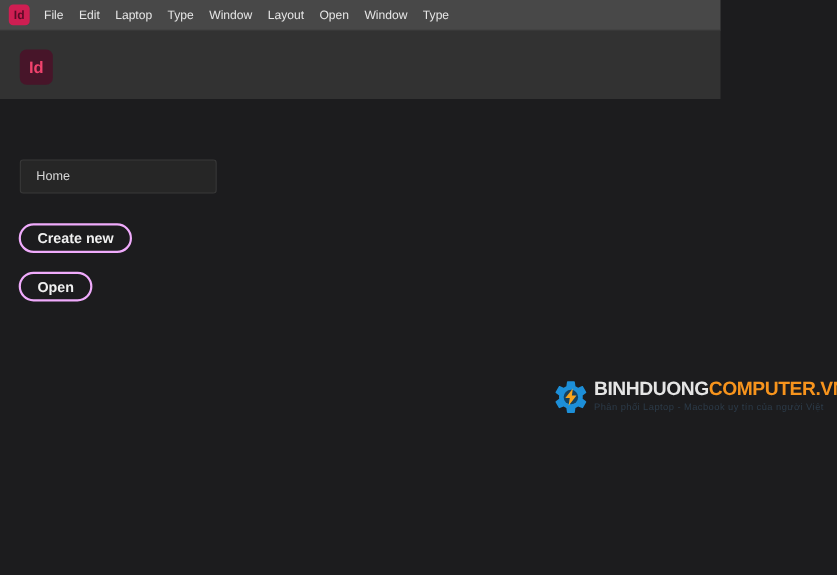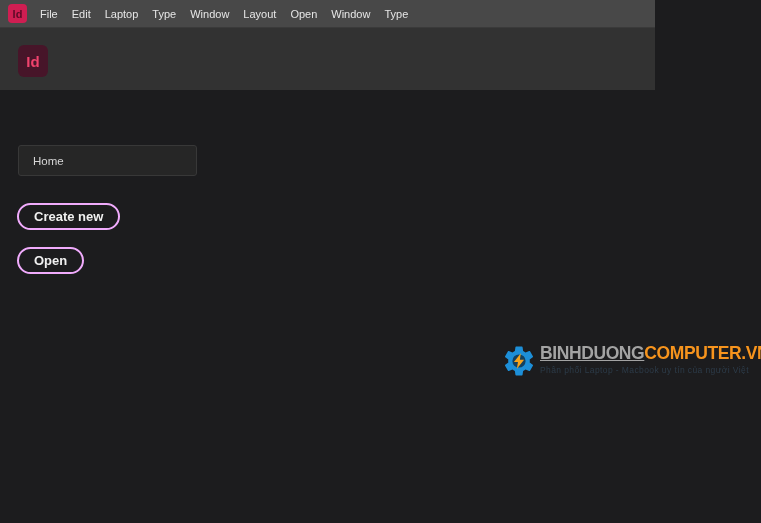--- a/index.html
+++ b/index.html
@@ -107,21 +107,21 @@
   }
   .wm-gear { width: 36px; height: 36px; margin-top: 1px; flex: 0 0 auto; }
   .wm-textcol { display: flex; flex-direction: column; }
   .wm-brand {
     font-size: 17.5px;
     font-weight: bold;
     letter-spacing: -0.4px;
     line-height: 22px;
     white-space: nowrap;
   }
-  .wm-brand .part1 { color: #a3a3a3; text-decoration: underline; }
+  .wm-brand .part1 { color: #e5e5e5; }
   .wm-brand .part2 { color: #f7941d; }
   .wm-tagline {
     font-size: 8.5px;
     color: #2c3b49;
     letter-spacing: 0.4px;
     margin-top: 1px;
     white-space: nowrap;
   }
 </style>
 </head>

